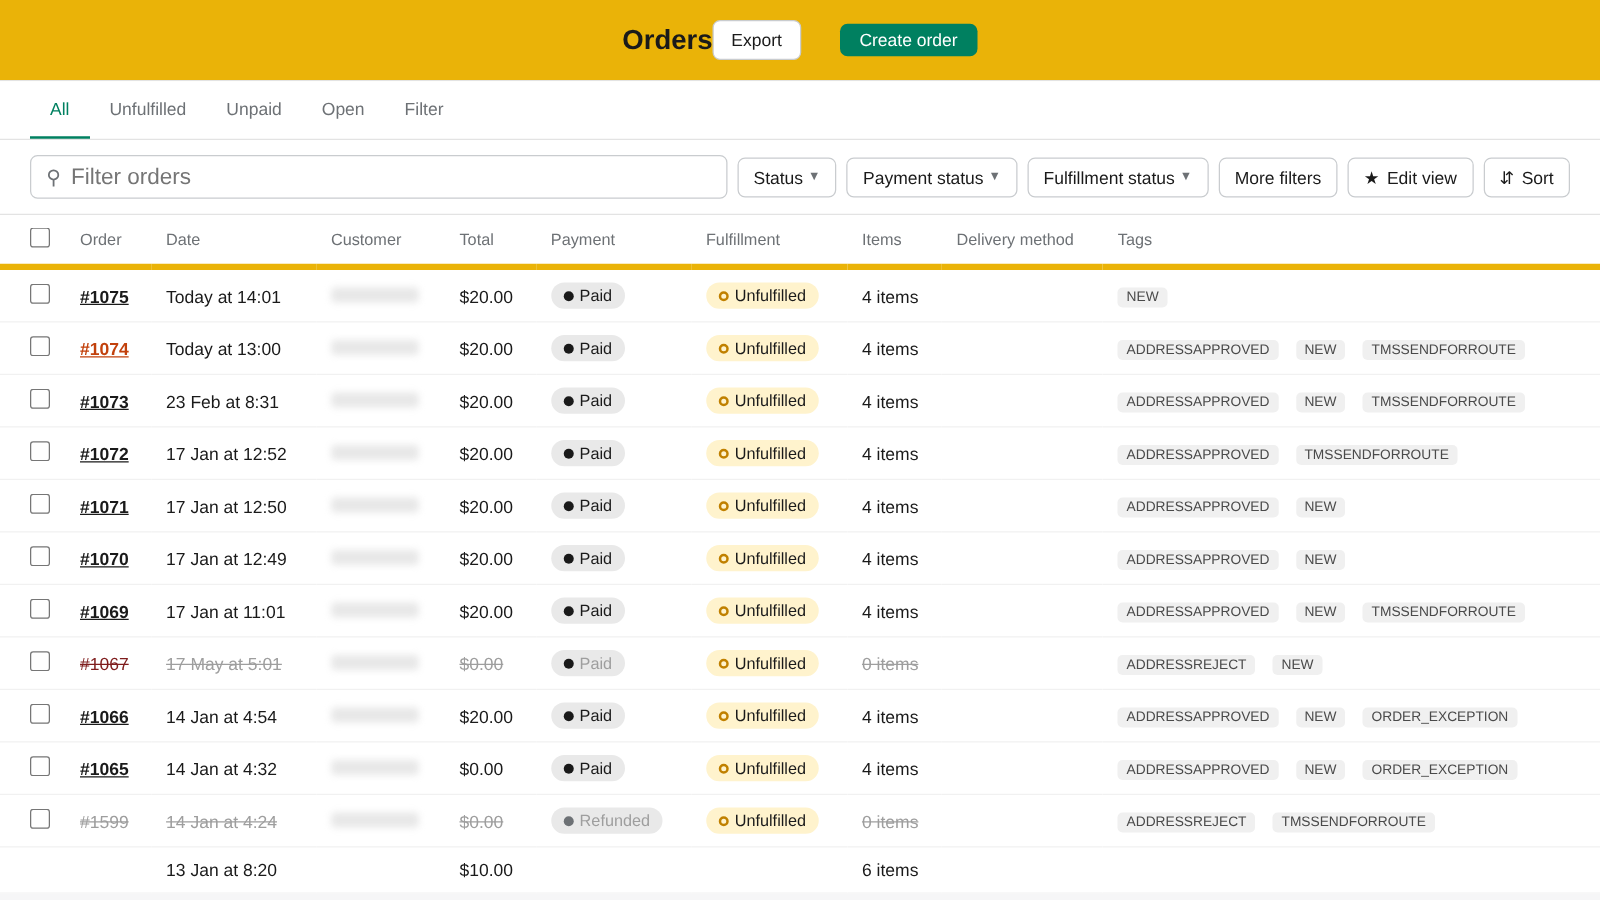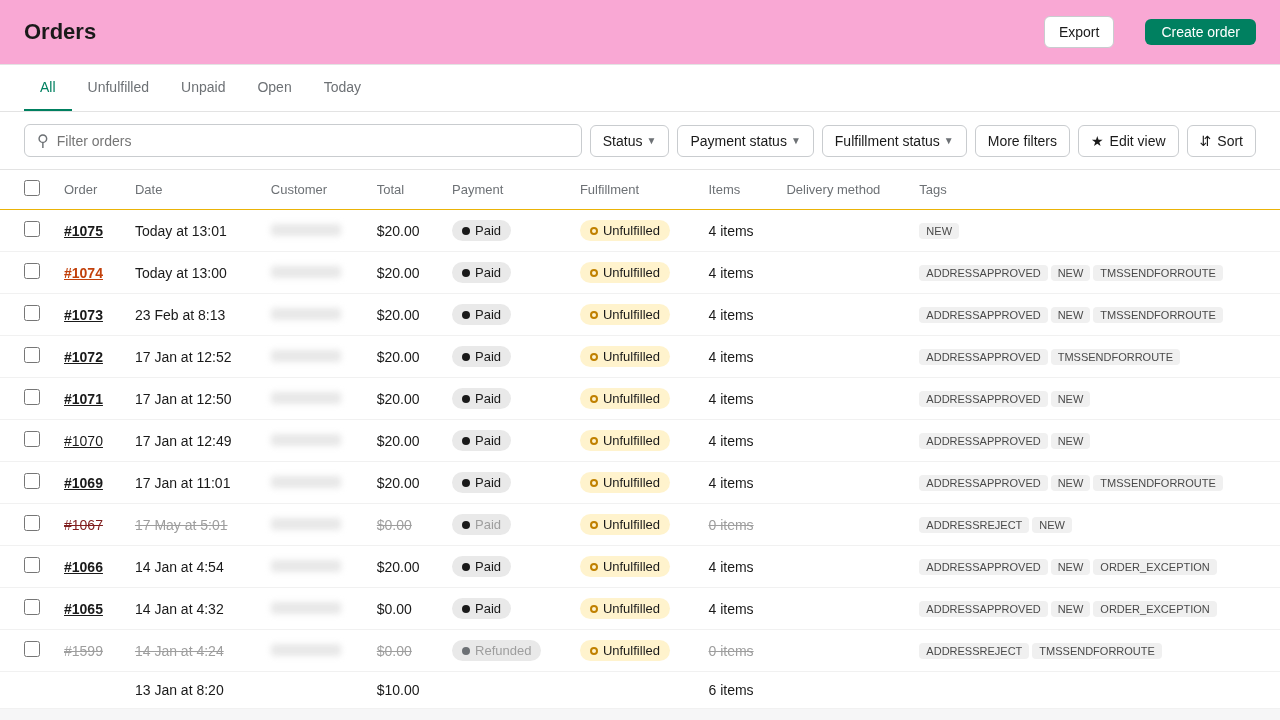--- a/index.html
+++ b/index.html
@@ -1,58 +1,58 @@
 <!DOCTYPE html>
 <html><head>
   <meta charset="utf-8">
   <style>
     * { box-sizing: border-box; margin: 0; padding: 0; }
     body { font-family: -apple-system, BlinkMacSystemFont, 'Segoe UI', sans-serif; background: #f6f6f7; color: #1a1a1a; font-size: 14px; }
     
-    .page-header { background: #f9a8d4; padding: 16px 24px; display: flex; align-items: center; justify-content: space-between; border-bottom: 1px solid #e3e3e3; }
+    .page-header { background: #eab308; padding: 16px 24px; display: flex; align-items: center; justify-content: center; border-bottom: 1px solid #e3e3e3; }
     .page-title { font-size: 22px; font-weight: 700; }
     .header-actions { display: flex; gap: 10px; align-items: center; }
     .btn-export { background: #fff; border: 1px solid #c9cccf; border-radius: 6px; padding: 7px 14px; cursor: pointer; font-size: 14px; color: #1a1a1a; }
     .btn-create { background: #008060; color: #fff; border: none; border-radius: 6px; padding: 5px 16px; cursor: pointer; font-size: 14px; font-weight: 500; margin-left: 21px; }
     
     .tabs-container { background: #fff; padding: 0 24px; border-bottom: 1px solid #e3e3e3; display: flex; gap: 0; }
     .tab { padding: 14px 16px; cursor: pointer; font-size: 14px; color: #6d7175; border-bottom: 2px solid transparent; }
     .tab.active { color: #008060; border-bottom: 2px solid #008060; font-weight: 500; }
     
     .content { background: #fff; margin: 0; }
     
     .filters-bar { padding: 12px 24px; display: flex; gap: 8px; align-items: center; border-bottom: 1px solid #e3e3e3; }
     .search-box { display: flex; align-items: center; gap: 8px; border: 1px solid #c9cccf; border-radius: 6px; padding: 6px 12px; flex: 1; background: #fff; }
-    .search-box input { border: none; outline: none; font-size: 14px; width: 100%; color: #6d7175; }
+    .search-box input { border: none; outline: none; font-size: 18px; width: 100%; color: #6d7175; }
     .search-icon-wrap { color: #6d7175; font-size: 16px; }
     
     .filter-btn { display: flex; align-items: center; gap: 4px; background: #fff; border: 1px solid #c9cccf; border-radius: 6px; padding: 7px 12px; cursor: pointer; font-size: 14px; color: #1a1a1a; white-space: nowrap; }
     .filter-btn .chevron { font-size: 10px; color: #6d7175; }
     
     .more-filters { background: #fff; border: 1px solid #c9cccf; border-radius: 6px; padding: 7px 12px; cursor: pointer; font-size: 14px; color: #1a1a1a; }
     .edit-view-btn { display: flex; align-items: center; gap: 6px; background: #fff; border: 1px solid #c9cccf; border-radius: 6px; padding: 7px 12px; cursor: pointer; font-size: 14px; color: #1a1a1a; }
     .sort-btn { display: flex; align-items: center; gap: 6px; background: #fff; border: 1px solid #c9cccf; border-radius: 6px; padding: 7px 12px; cursor: pointer; font-size: 14px; color: #1a1a1a; }
     
     .table-container { overflow-x: auto; }
     table { width: 100%; border-collapse: collapse; }
-    thead tr { border-bottom: 1px solid #eab308; }
+    thead tr { border-bottom: 5px solid #eab308; }
     th { padding: 10px 12px; text-align: left; font-weight: 500; font-size: 13px; color: #6d7175; white-space: nowrap; }
     th:first-child { width: 40px; padding-left: 24px; }
     td { padding: 10px 12px; font-size: 14px; border-bottom: 1px solid #f1f1f1; vertical-align: middle; }
     td:first-child { padding-left: 24px; }
     
     .badge-paid { display: inline-flex; align-items: center; gap: 5px; background: #e9e9e9; border-radius: 20px; padding: 3px 10px; font-size: 13px; justify-content: center; }
     .badge-paid .dot { width: 8px; height: 8px; border-radius: 50%; background: #1a1a1a; display: inline-block; }
     .badge-refunded { display: inline-flex; align-items: center; gap: 5px; background: #e9e9e9; border-radius: 20px; padding: 3px 10px; font-size: 13px; }
     .badge-refunded .dot { width: 8px; height: 8px; border-radius: 50%; background: #6d7175; display: inline-block; }
     
     .badge-unfulfilled { display: inline-flex; align-items: center; gap: 5px; background: #fff3cd; border-radius: 20px; padding: 3px 10px; font-size: 13px; color: #1a1a1a; }
     .badge-unfulfilled .dot { width: 8px; height: 8px; border-radius: 50%; border: 2px solid #c08000; display: inline-block; background: transparent; }
     
-    .tag { display: inline-block; background: #f0f0f0; border-radius: 4px; padding: 2px 7px; font-size: 11px; font-weight: 500; color: #4a4a4a; margin-right: 3px; white-space: nowrap; }
+    .tag { display: inline-block; background: #f0f0f0; border-radius: 4px; padding: 2px 7px; font-size: 11px; font-weight: 500; color: #4a4a4a; margin-right: 14px; white-space: nowrap; }
     
     .customer-blur { display: inline-block; width: 70px; height: 12px; background: #d0d0d0; border-radius: 3px; opacity: 0.5; filter: blur(3px); }
     
     .strikethrough-row td { color: #9e9e9e; }
     
     input[type="checkbox"] { width: 16px; height: 16px; cursor: pointer; accent-color: #008060; }
   </style>
 </head>
 <body>
 
@@ -63,21 +63,21 @@
     <button class="btn-create">Create order</button>
   </div>
 </div>
 
 <div class="content">
   <div class="tabs-container">
     <div class="tab active">All</div>
     <div class="tab">Unfulfilled</div>
     <div class="tab">Unpaid</div>
     <div class="tab">Open</div>
-    <div class="tab">Today</div>
+    <div class="tab">Filter</div>
   </div>
 
   <div class="filters-bar">
     <div class="search-box">
       <span class="search-icon-wrap">⚲</span>
       <input type="text" placeholder="Filter orders" style="">
     </div>
     <button class="filter-btn">
       <span>Status</span>
       <span class="chevron">▼</span>
@@ -114,21 +114,21 @@
           <th>Fulfillment</th>
           <th>Items</th>
           <th>Delivery method</th>
           <th>Tags</th>
         </tr>
       </thead>
       <tbody id="orders-tbody">
       <tr>
     <td><input type="checkbox" style=""></td>
     <td><a href="#" style="color:#1a1a1a; font-weight:600;">#1075</a></td>
-    <td style="">Today at 13:01</td>
+    <td style="">Today at 14:01</td>
     <td><span class="customer-blur"></span></td>
     <td style="">$20.00</td>
     <td><span class="badge-paid"><span class="dot"></span>Paid</span></td>
     <td><span class="badge-unfulfilled"><span class="dot"></span>Unfulfilled</span></td>
     <td style="">4 items</td>
     <td></td>
     <td><span class="tag">NEW</span></td>
   </tr>
           <tr>
     <td><input type="checkbox" style=""></td>
@@ -138,21 +138,21 @@
     <td style="">$20.00</td>
     <td><span class="badge-paid"><span class="dot"></span>Paid</span></td>
     <td><span class="badge-unfulfilled"><span class="dot"></span>Unfulfilled</span></td>
     <td style="">4 items</td>
     <td></td>
     <td><span class="tag">ADDRESSAPPROVED</span><span class="tag">NEW</span><span class="tag">TMSSENDFORROUTE</span></td>
   </tr>
           <tr>
     <td><input type="checkbox" style=""></td>
     <td><a href="#" style="color:#1a1a1a; font-weight:600;">#1073</a></td>
-    <td style="">23 Feb at 8:13</td>
+    <td style="">23 Feb at 8:31</td>
     <td><span class="customer-blur"></span></td>
     <td style="">$20.00</td>
     <td><span class="badge-paid"><span class="dot"></span>Paid</span></td>
     <td><span class="badge-unfulfilled"><span class="dot"></span>Unfulfilled</span></td>
     <td style="">4 items</td>
     <td></td>
     <td><span class="tag">ADDRESSAPPROVED</span><span class="tag">NEW</span><span class="tag">TMSSENDFORROUTE</span></td>
   </tr>
           <tr>
     <td><input type="checkbox" style=""></td>
@@ -173,21 +173,21 @@
     <td><span class="customer-blur"></span></td>
     <td style="">$20.00</td>
     <td><span class="badge-paid"><span class="dot"></span>Paid</span></td>
     <td><span class="badge-unfulfilled"><span class="dot"></span>Unfulfilled</span></td>
     <td style="">4 items</td>
     <td></td>
     <td><span class="tag">ADDRESSAPPROVED</span><span class="tag">NEW</span></td>
   </tr>
           <tr>
     <td><input type="checkbox" style=""></td>
-    <td><a href="#" style="color:#1a1a1a; font-weight:400;">#1070</a></td>
+    <td><a href="#" style="color:#1a1a1a; font-weight:700;">#1070</a></td>
     <td style="">17 Jan at 12:49</td>
     <td><span class="customer-blur"></span></td>
     <td style="">$20.00</td>
     <td><span class="badge-paid"><span class="dot"></span>Paid</span></td>
     <td><span class="badge-unfulfilled"><span class="dot"></span>Unfulfilled</span></td>
     <td style="">4 items</td>
     <td></td>
     <td><span class="tag">ADDRESSAPPROVED</span><span class="tag">NEW</span></td>
   </tr>
           <tr>

